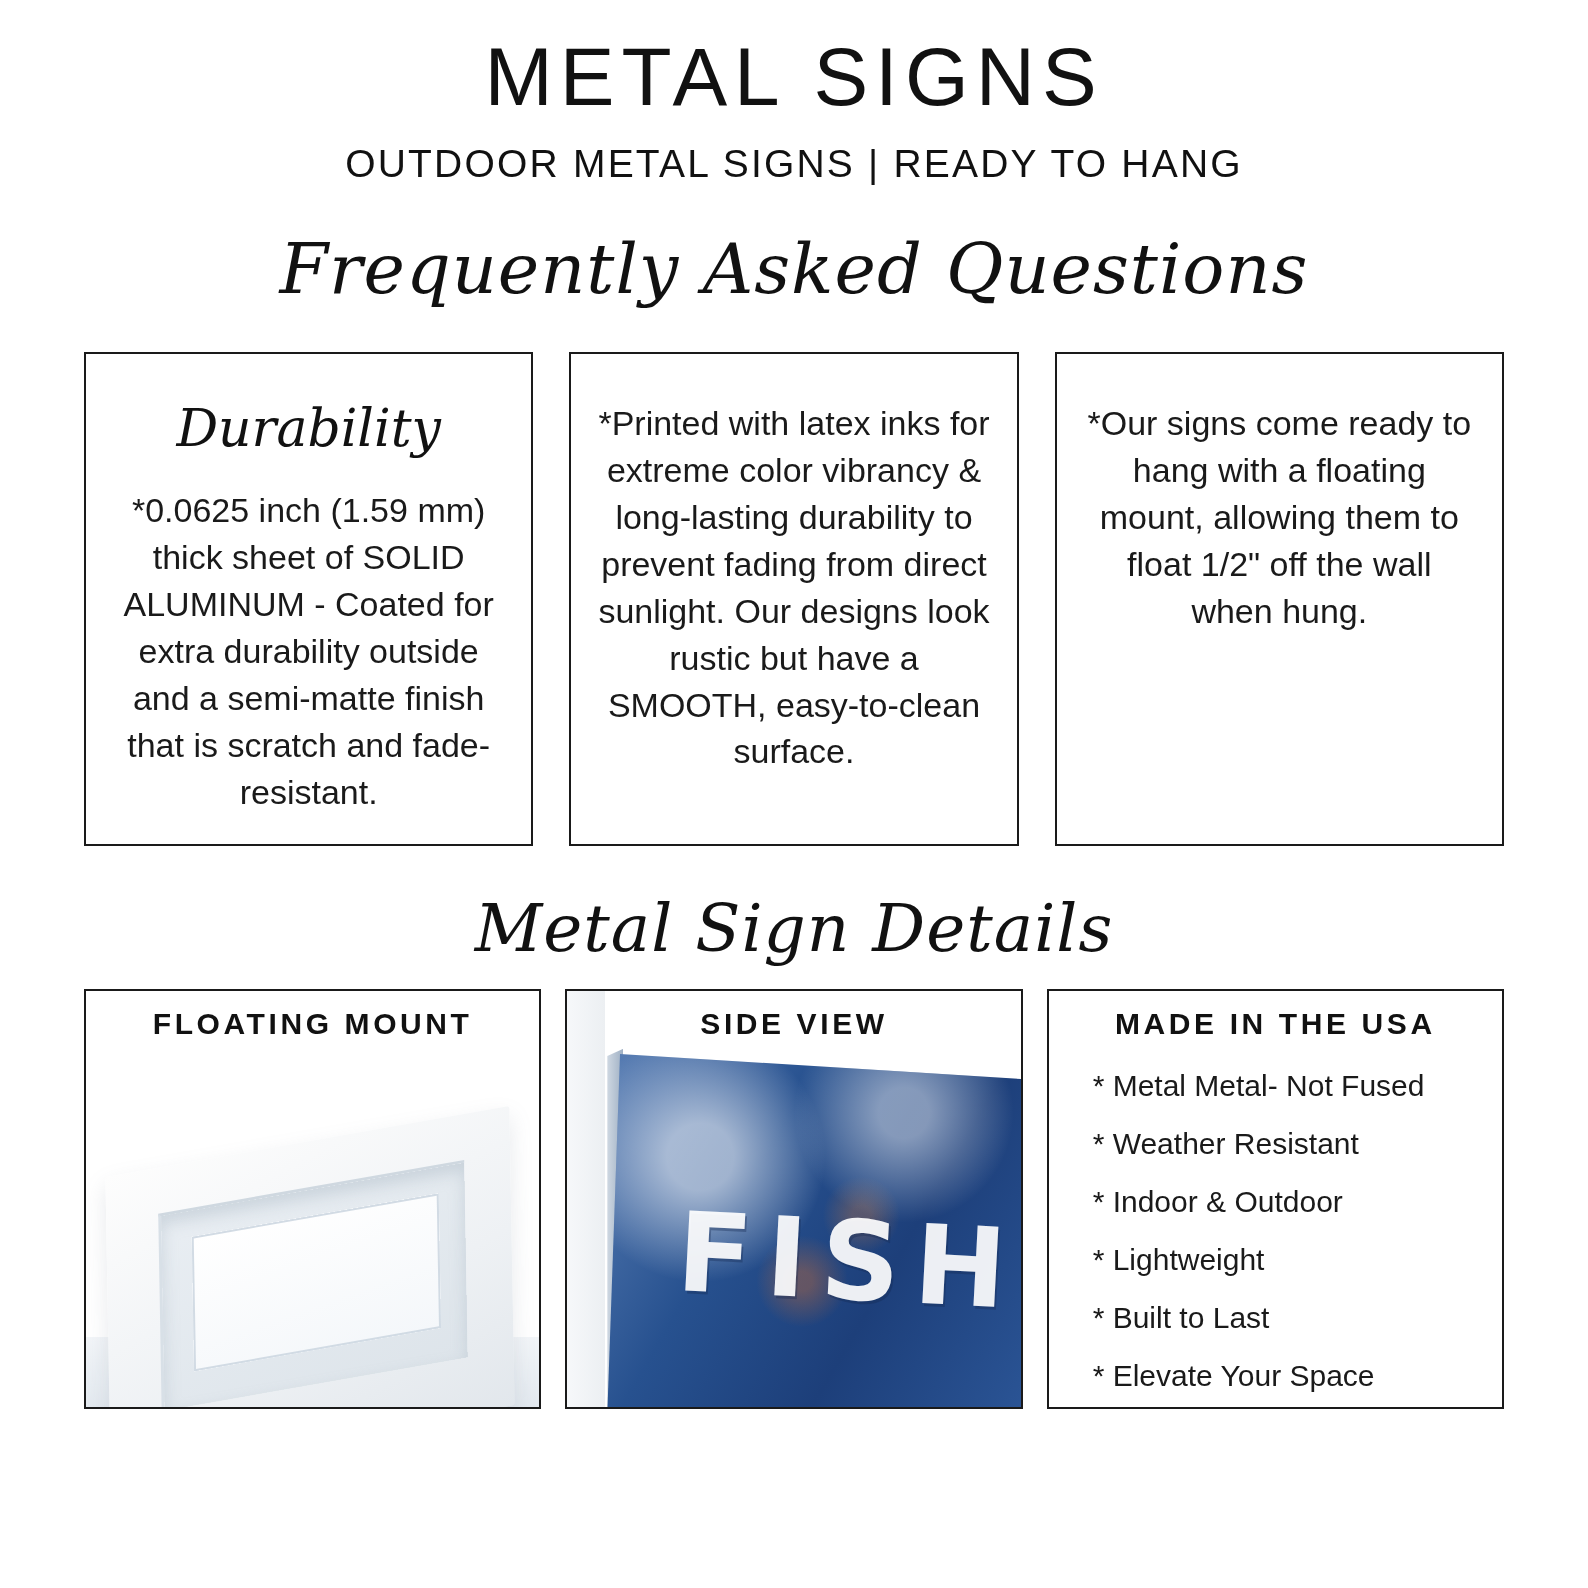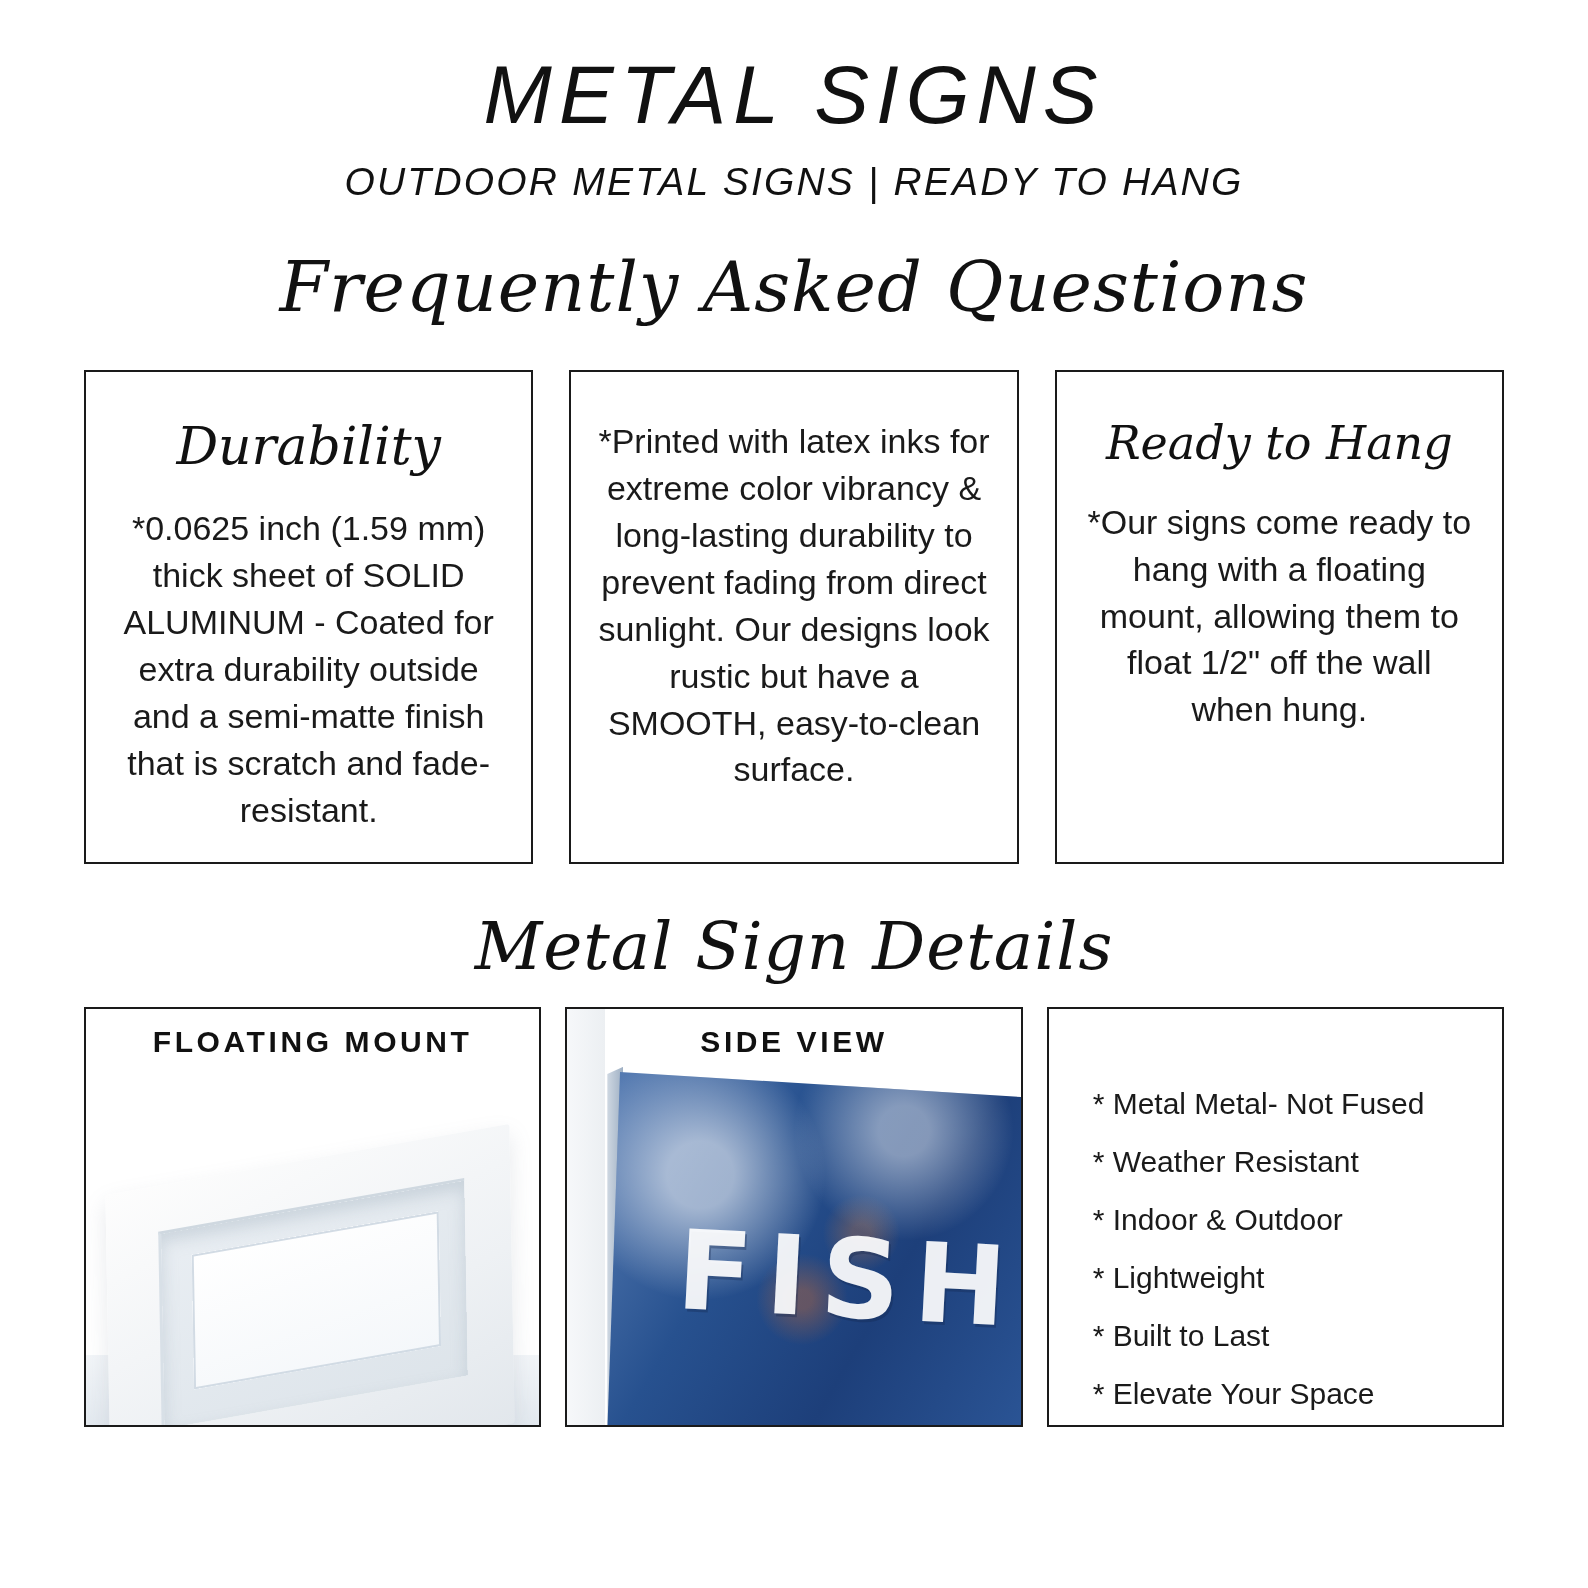--- a/index.html
+++ b/index.html
@@ -14,22 +14,21 @@
   .page {
     position: relative;
     width: 1588px;
     height: 1588px;
     background: #fff;
   }
 
   
   .header {
     text-align: center;
-    padding-top: 52px;
-    font-style: italic;
+    padding-top: 34px;
   }
   .main-title {
     font-size: 82px;
     letter-spacing: 7px;
     font-weight: 400;
     color: #111;
     line-height: 1.05;
   }
   .sub-title {
     font-size: 39px;
@@ -243,21 +242,20 @@
 
   <div class="faq-row">
     <div class="faq-card">
       <div class="card-title">Durability</div>
       <div class="card-body">*0.0625 inch (1.59 mm) thick sheet of  SOLID ALUMINUM - Coated for extra durability outside and a semi-matte finish that is scratch and fade-resistant.</div>
     </div>
     <div class="faq-card">
       <div class="card-body">*Printed with latex inks for extreme color vibrancy &amp; long-lasting durability to prevent fading from direct sunlight. Our designs look rustic but have a SMOOTH, easy-to-clean surface.</div>
     </div>
     <div class="faq-card">
-      <div class="card-title small">Ready to Hang</div>
       <div class="card-body">*Our signs come ready to hang with a floating mount, allowing them to float 1/2" off the wall when hung.</div>
     </div>
   </div>
 
   <div class="script script-details">Metal Sign Details</div>
 
   <div class="details-row">
 
     <div class="detail-card">
       <div class="detail-heading">FLOATING MOUNT</div>
@@ -277,20 +275,21 @@
         <div class="side-wall"></div>
         <div class="side-edge"></div>
         <div class="side-panel">
           <div class="side-letters">FISH</div>
           <div class="side-letters2">HARB</div>
         </div>
       </div>
     </div>
 
     <div class="detail-card">
+      <div class="detail-heading">MADE IN THE USA</div>
       <div class="usa-list">
         <div class="usa-item">* Metal Metal- Not Fused</div>
         <div class="usa-item">* Weather Resistant</div>
         <div class="usa-item">* Indoor &amp; Outdoor</div>
         <div class="usa-item">* Lightweight</div>
         <div class="usa-item">* Built to Last</div>
         <div class="usa-item">* Elevate Your Space</div>
       </div>
     </div>
 

